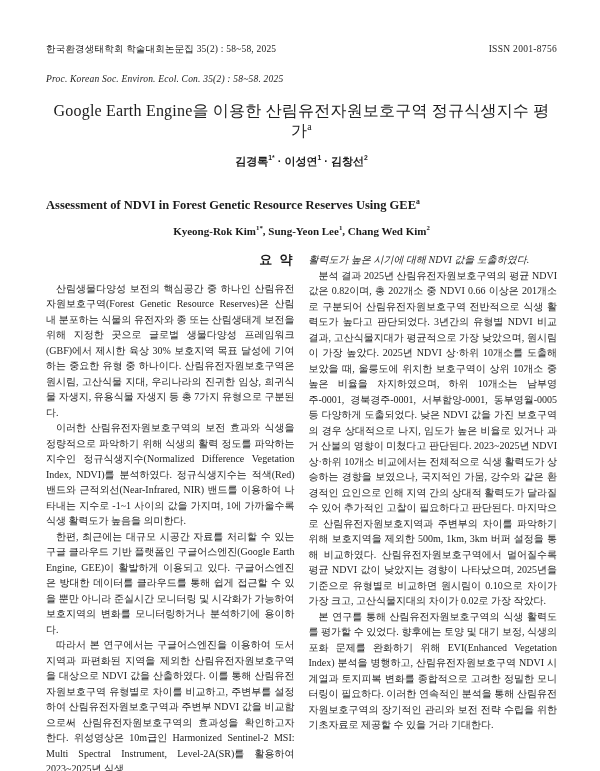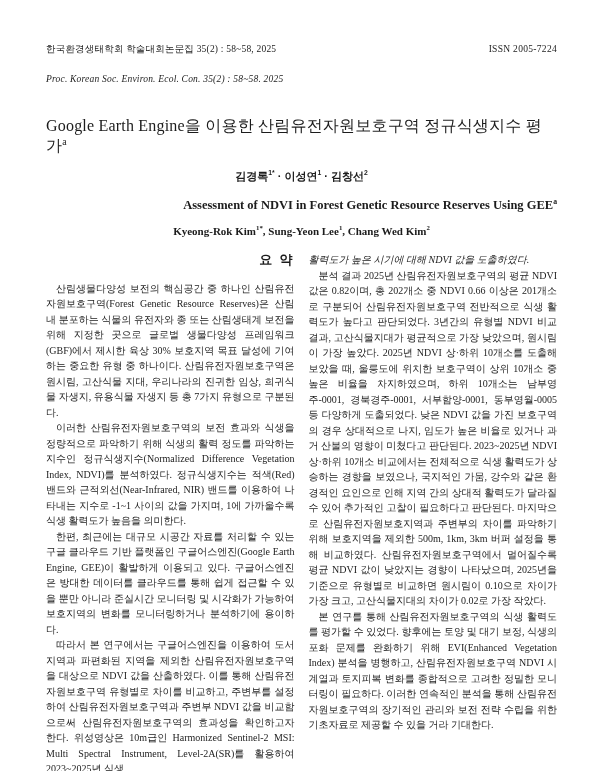--- a/index.html
+++ b/index.html
@@ -38,36 +38,37 @@
     margin-top: 20px;
     font-style: italic;
     letter-spacing: 0.2px;
   }
   .journal-header .issn {
     letter-spacing: 0.3px;
   }
 
   
   .title-kr {
-    margin-top: 32px;
+    margin-top: 17px;
+    text-align: center;
     font-size: 16px;
     line-height: 1.25;
     font-weight: normal;
     letter-spacing: 0.2px;
   }
   .authors-kr {
     margin-top: 13px;
     text-align: center;
     font-size: 11px;
     font-weight: bold;
     font-family: "Liberation Sans", "DejaVu Sans", sans-serif;
   }
   .title-en {
-    margin-top: 14px;
-    text-align: right;
+    margin-top: 29px;
+    text-align: left;
     font-size: 12.5px;
     font-weight: bold;
   }
   .authors-en {
     margin-top: 12px;
     text-align: center;
     font-size: 11px;
     font-weight: bold;
   }
   sup.marker {
@@ -126,21 +127,21 @@
 </head>
 <body>
 
 <div class="page">
 
   <div class="journal-header">
     <div>
       <div class="kr-line">한국환경생태학회 학술대회논문집 35(2) : 58~58, 2025</div>
       <div class="en-line">Proc. Korean Soc. Environ. Ecol. Con. 35(2) : 58~58. 2025</div>
     </div>
-    <div class="issn">ISSN 2005-7224</div>
+    <div class="issn">ISSN 2001-8756</div>
   </div>
 
   <h1 class="title-kr"><span>Google Earth Engine을 이용한 산림유전자원보호구역 정규식생지수 평가</span><sup class="marker">a</sup></h1>
 
   <div class="authors-kr"><span>김경록</span><sup class="marker">1*</sup><span> · </span><span>이성연</span><sup class="marker">1</sup><span> · </span><span>김창선</span><sup class="marker">2</sup></div>
 
   <div class="title-en"><span>Assessment of NDVI in Forest Genetic Resource Reserves Using GEE</span><sup class="marker">a</sup></div>
 
   <div class="authors-en"><span>Kyeong-Rok Kim</span><sup class="marker">1*</sup><span>, </span><span>Sung-Yeon Lee</span><sup class="marker">1</sup><span>, </span><span>Chang Wed Kim</span><sup class="marker">2</sup></div>
 

